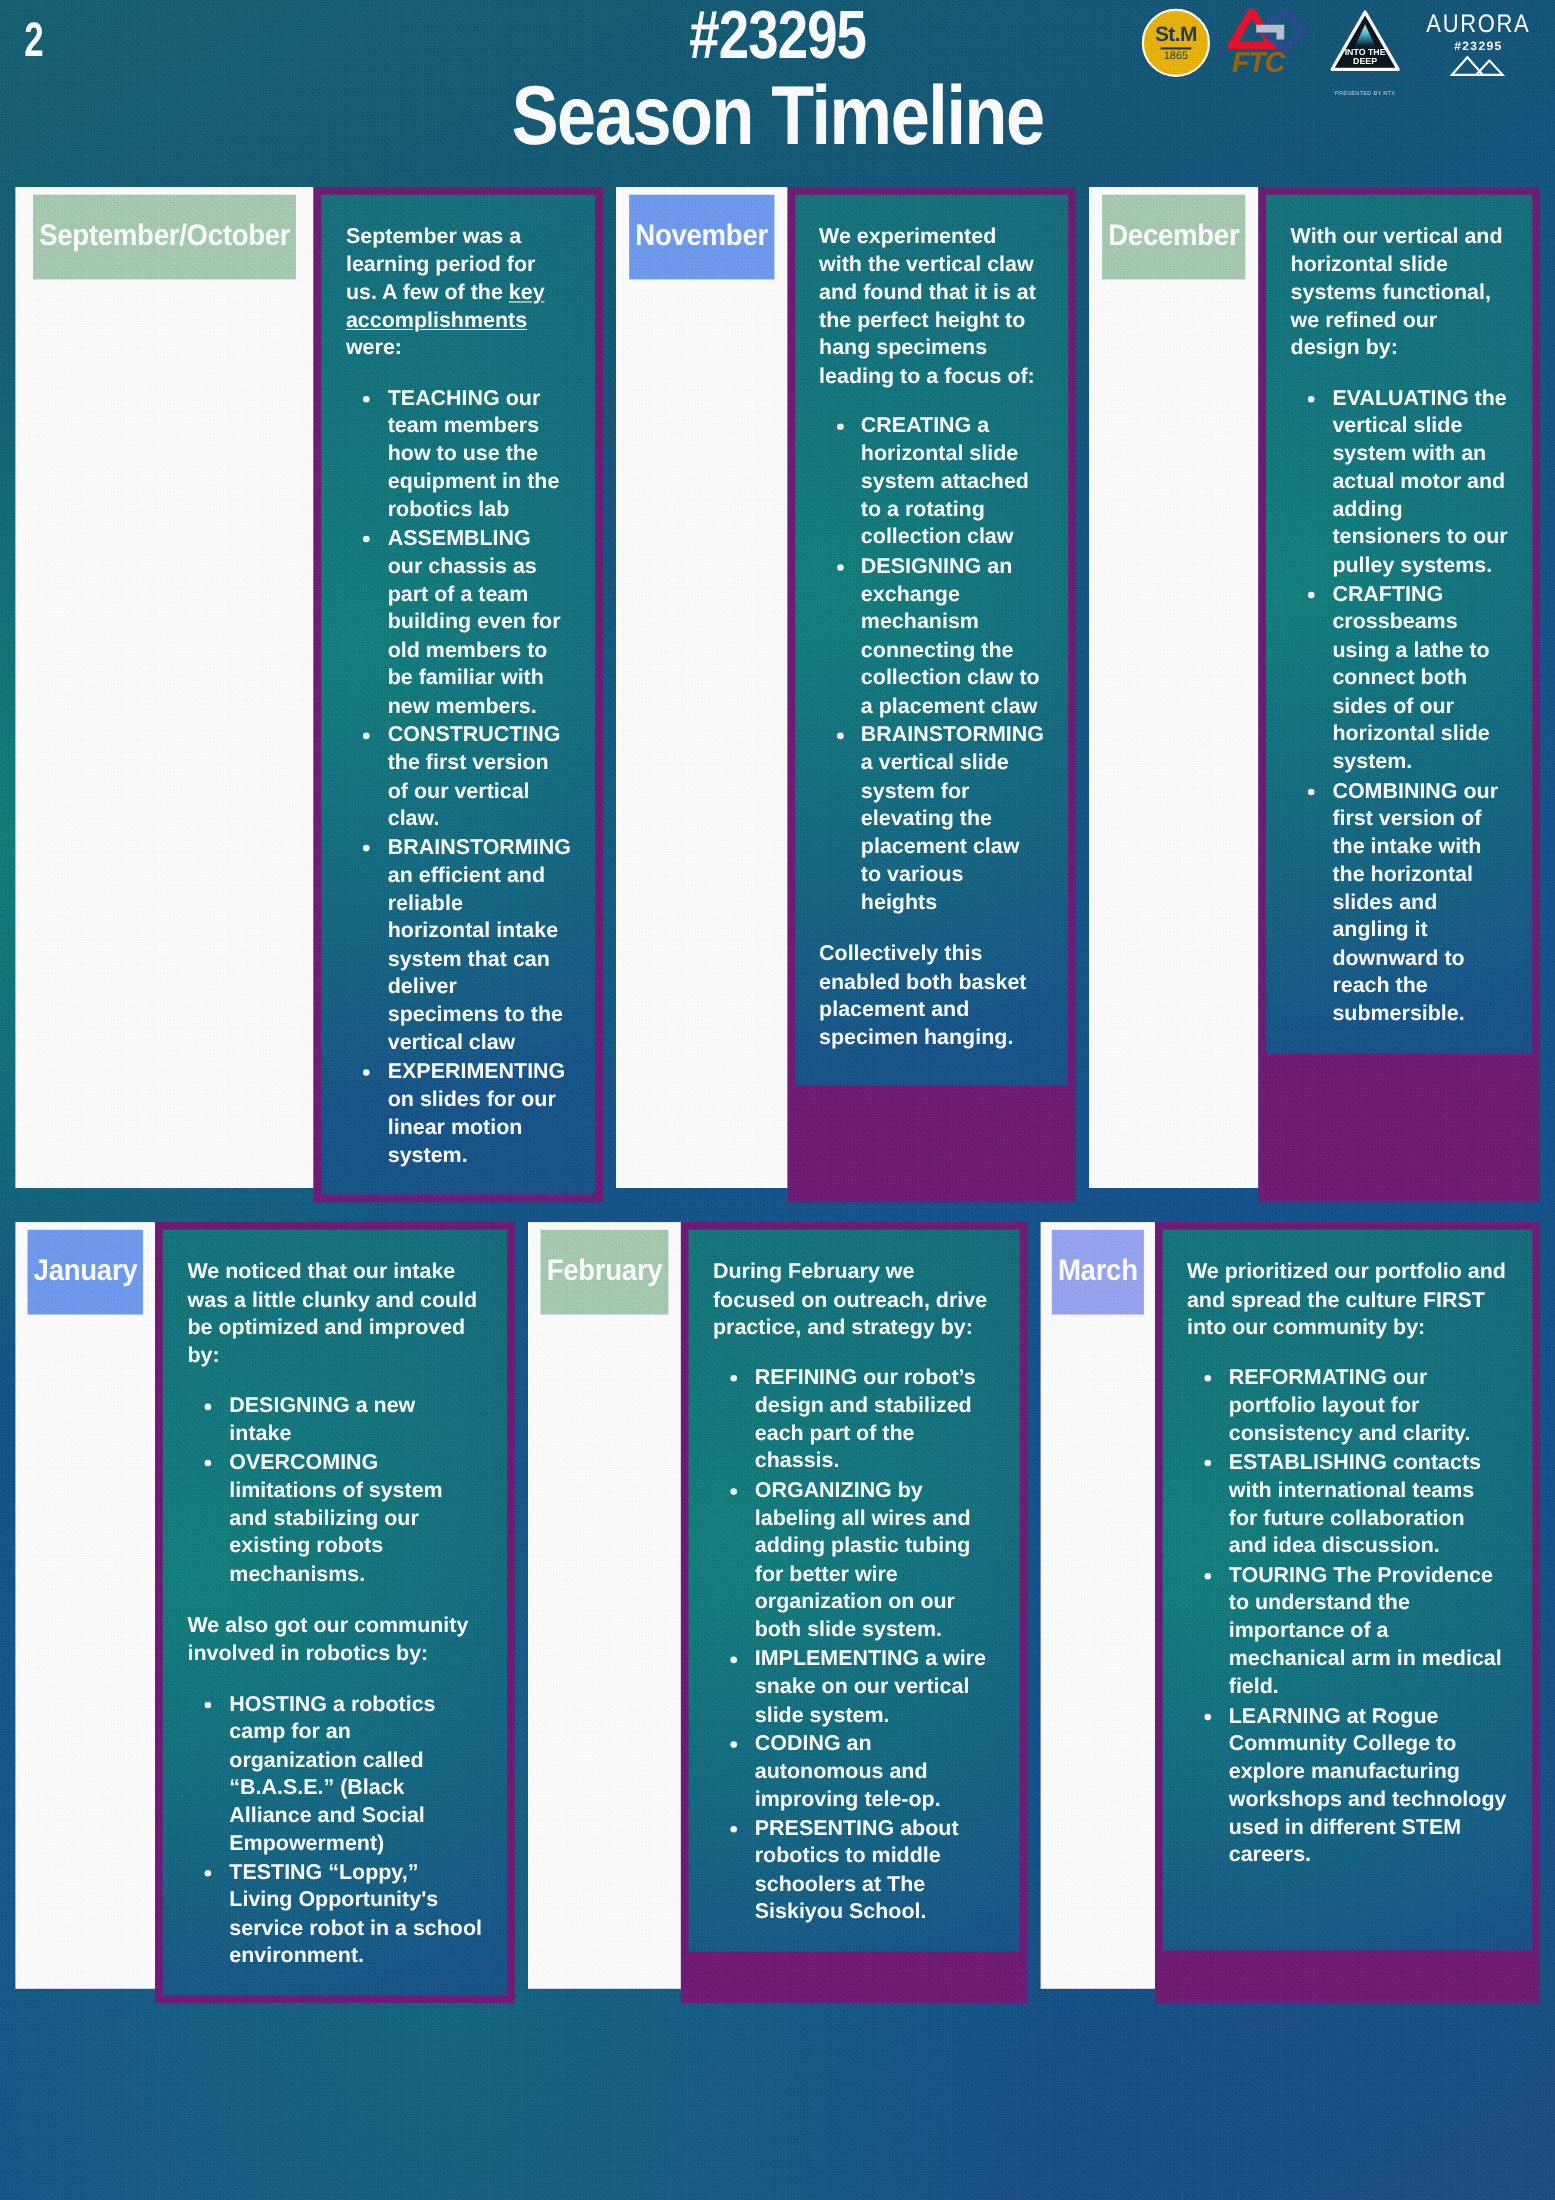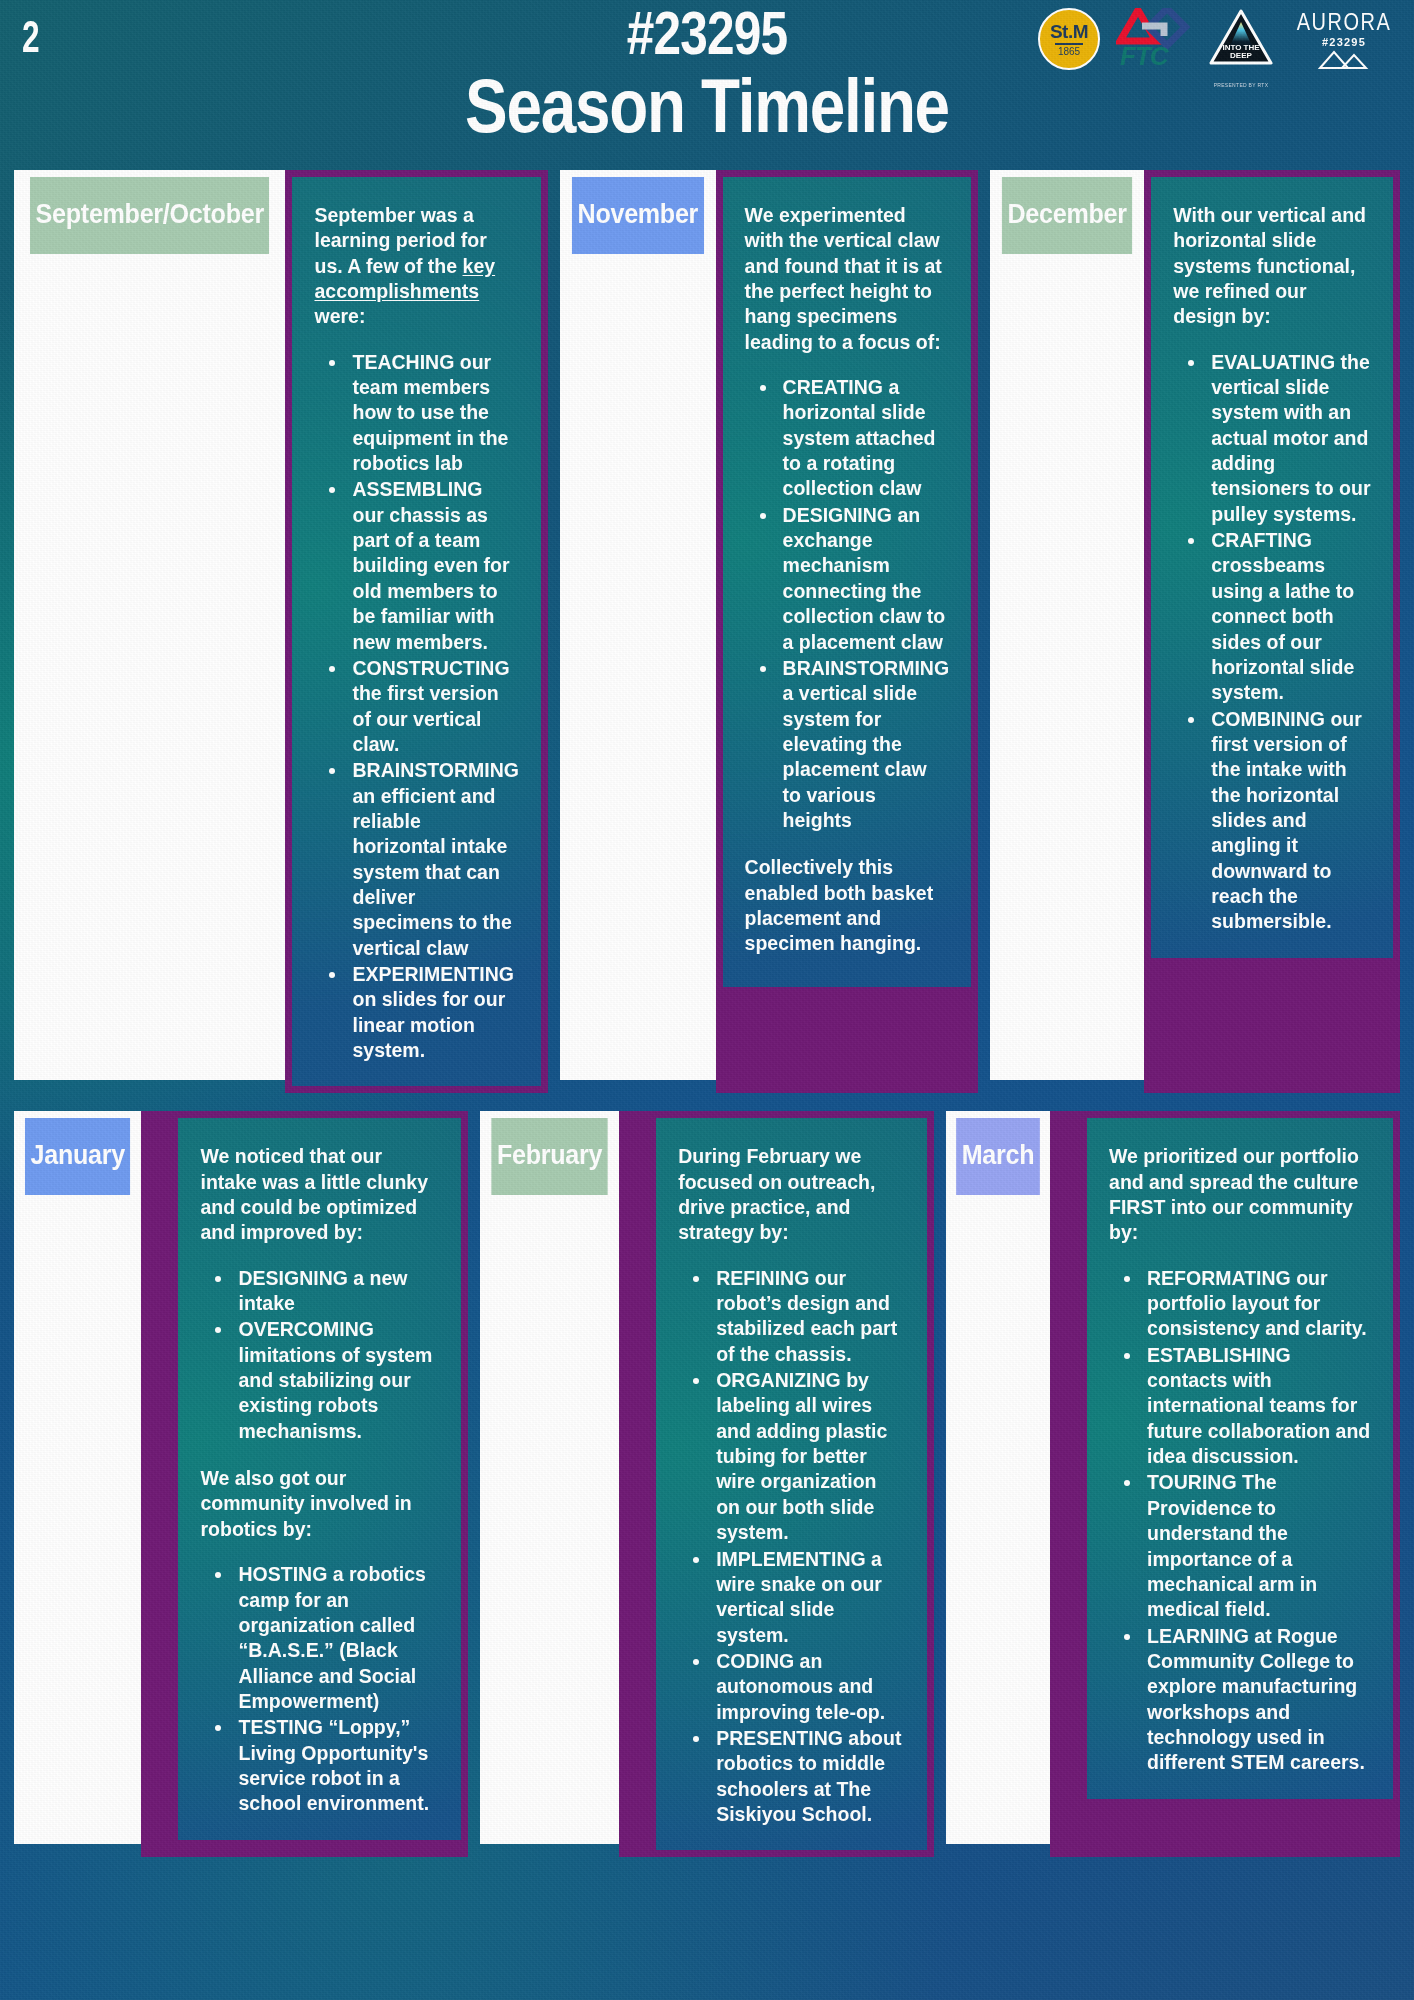--- a/index.html
+++ b/index.html
@@ -96,21 +96,21 @@
   .logo-stm .stm-text {
     color: #1e3a5c; font-weight: 700; font-size: 19px; line-height: 1;
     letter-spacing: -0.5px;
   }
   .logo-stm .stm-rule { width: 28px; height: 2px; background: #1e3a5c; margin: 2px 0 1px; }
   .logo-stm .stm-year { color: #1e3a5c; font-size: 10px; font-weight: 400; }
 
   .logo-ftc { width: 76px; height: 64px; position: relative; }
   .logo-ftc .ftc-word {
     position: absolute; left: 4px; bottom: 0;
-    color: #0f766e; font-size: 26px; font-weight: 700;
+    color: #a16207; font-size: 26px; font-weight: 700;
     font-style: italic; letter-spacing: -1px;
   }
 
   .logo-deep { width: 66px; height: 66px; position: relative; }
   .logo-deep .deep-label {
     position: absolute; left: 0; right: 0; top: 36px;
     text-align: center; color: #fff; font-size: 8px;
     font-weight: 700; line-height: 1.05; letter-spacing: 0px;
   }
   .logo-deep .rtx {
@@ -169,21 +169,21 @@
   }
   .body-inner p { margin: 0 0 8px; }
   .body-inner p.gap { margin-top: 22px; }
   .body-inner ul { margin: 20px 0 0 0; padding-left: 34px; }
   .body-inner ul li { margin-bottom: 1px; padding-left: 4px; }
   .body-inner ul::marker { }
   .body-inner u { text-decoration: underline; text-underline-offset: 2px; }
 
   
   .row1 .body-inner { min-height: 545px; }
-  .row2 .body-inner { min-height: 655px; margin-left: 30px; }
+  .row2 .body-inner { min-height: 655px; }
 
   .row2-wrap { margin-top: 18px; }
 </style>
 </head>
 <body>
 
 <div class="page">
 
   <header class="top">
     <div class="page-number">2</div>

